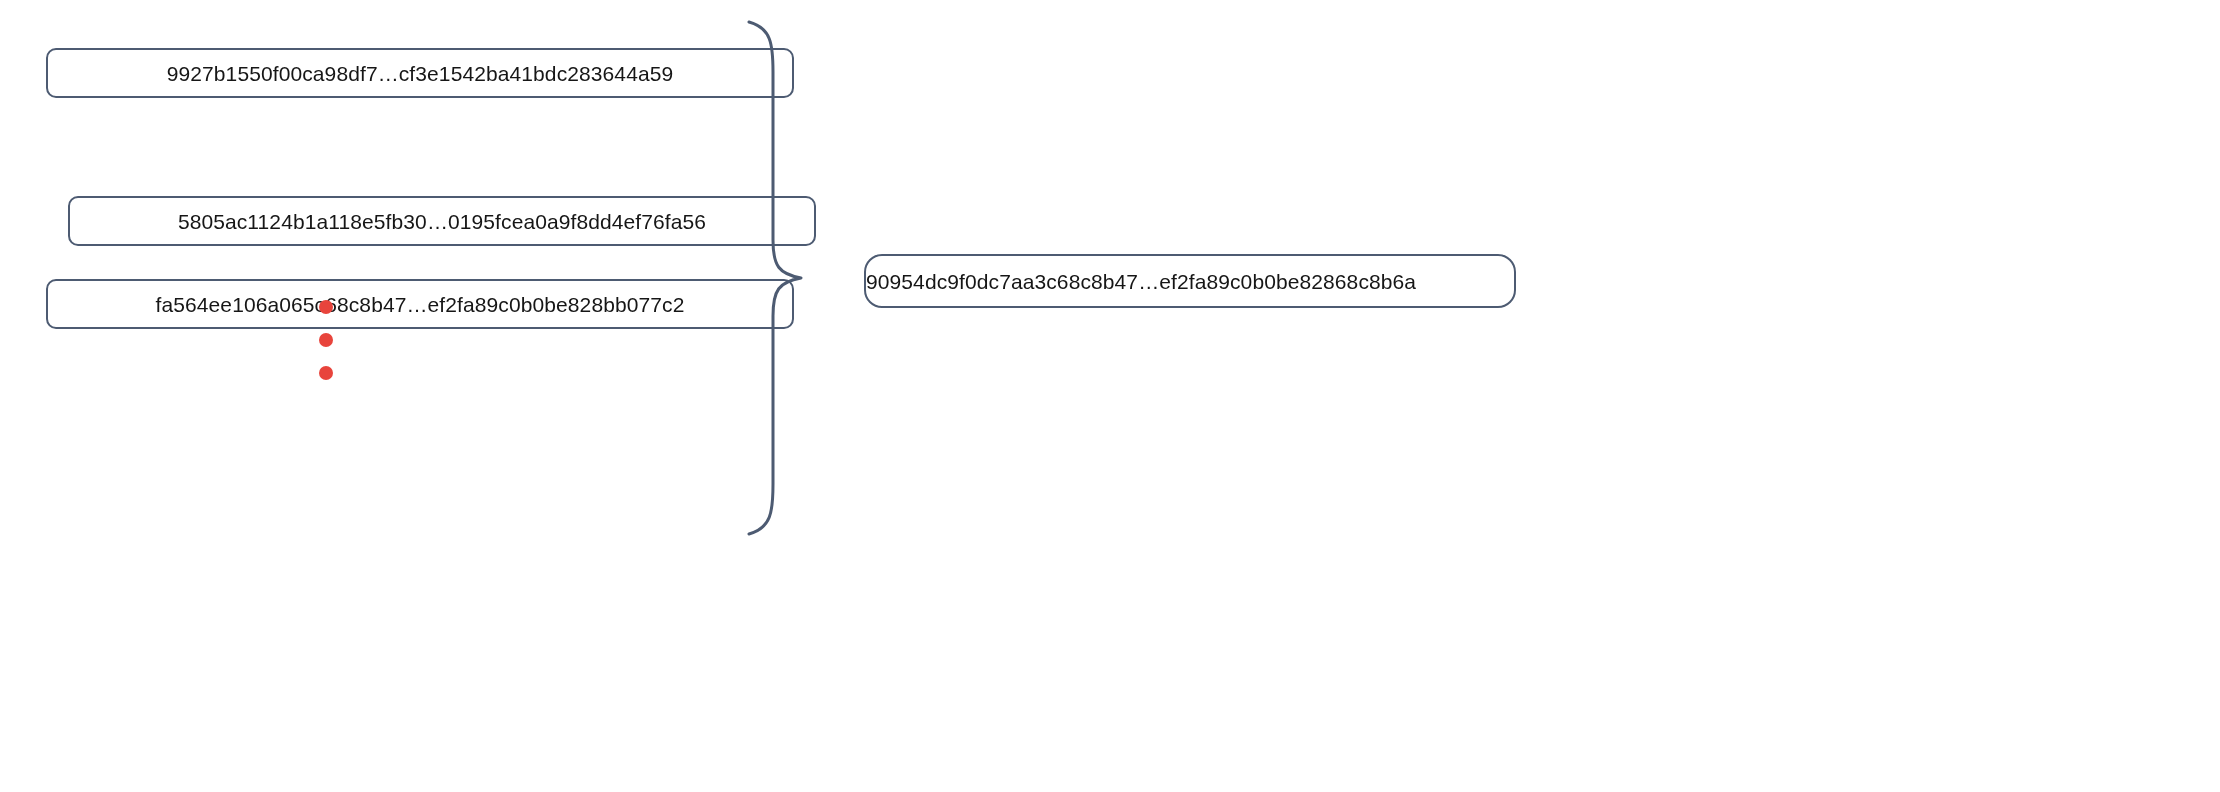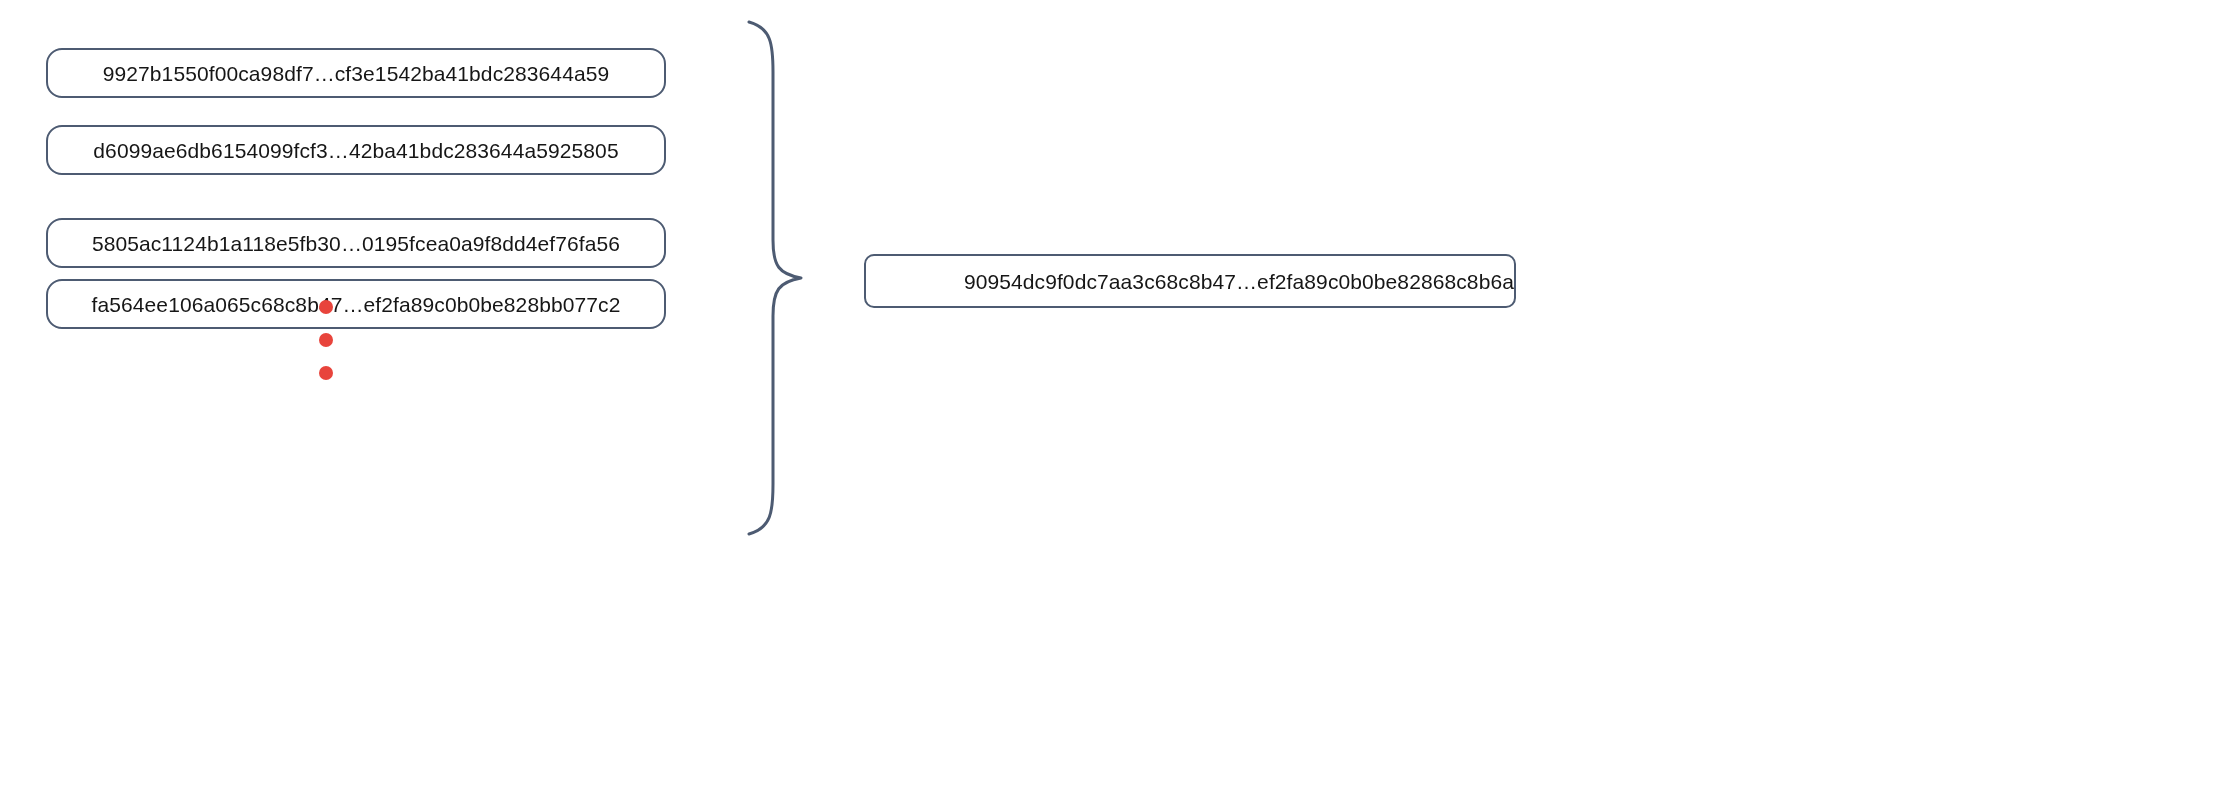--- a/index.html
+++ b/index.html
@@ -29,43 +29,43 @@
     position: absolute;
     left: 46px;
     top: 48px;
     width: 656px;
     height: 460px;
   }
 
   .hash-box {
     position: absolute;
     left: 0;
-    width: 620px;
+    width: 748px;
     height: 50px;
     box-sizing: border-box;
     border: 2px solid #4d5b72;
-    border-radius: 16px;
+    border-radius: 10px;
     background: #ffffff;
     display: flex;
     align-items: center;
     justify-content: center;
   }
 
   .hash-text {
     font-size: 21px;
     line-height: 1;
     color: #161616;
     letter-spacing: 0.1px;
     white-space: nowrap;
     font-family: "Liberation Sans", "DejaVu Sans", sans-serif;
   }
 
   .hash-box.r0 { top: 0px; }
   .hash-box.r1 { top: 77px; }
-  .hash-box.r2 { top: 170px; }
+  .hash-box.r2 { top: 148px; margin-left: 22px; }
   .hash-box.r3 { top: 231px; }
   .hash-box.r4 { top: 405px; }
 
   
   #ellipsis-dots {
     position: absolute;
     left: 304px;
     top: 300px;
     width: 44px;
     height: 90px;
@@ -106,42 +106,39 @@
     height: 56px;
   }
   #output-box {
     position: absolute;
     left: 0;
     top: 0;
     width: 652px;
     height: 54px;
     box-sizing: border-box;
     border: 2px solid #4d5b72;
-    border-radius: 10px;
+    border-radius: 18px;
     background: #ffffff;
     display: flex;
     align-items: center;
-    justify-content: flex-end;
+    justify-content: flex-start;
   }
   #output-box .hash-text { font-size: 21px; }
 </style>
 </head>
 <body>
 
 <div id="diagram-root">
 
   <div id="input-column">
 
     <div class="hash-box r0">
       <span class="hash-text">9927b1550f00ca98df7…cf3e1542ba41bdc283644a59</span>
     </div>
 
-    <div class="hash-box r1">
-      <span class="hash-text">d6099ae6db6154099fcf3…42ba41bdc283644a5925805</span>
-    </div>
 
     <div class="hash-box r2">
       <span class="hash-text">5805ac1124b1a118e5fb30…0195fcea0a9f8dd4ef76fa56</span>
     </div>
 
     <div class="hash-box r3">
       <span class="hash-text">fa564ee106a065c68c8b47…ef2fa89c0b0be828bb077c2</span>
     </div>
 
 

